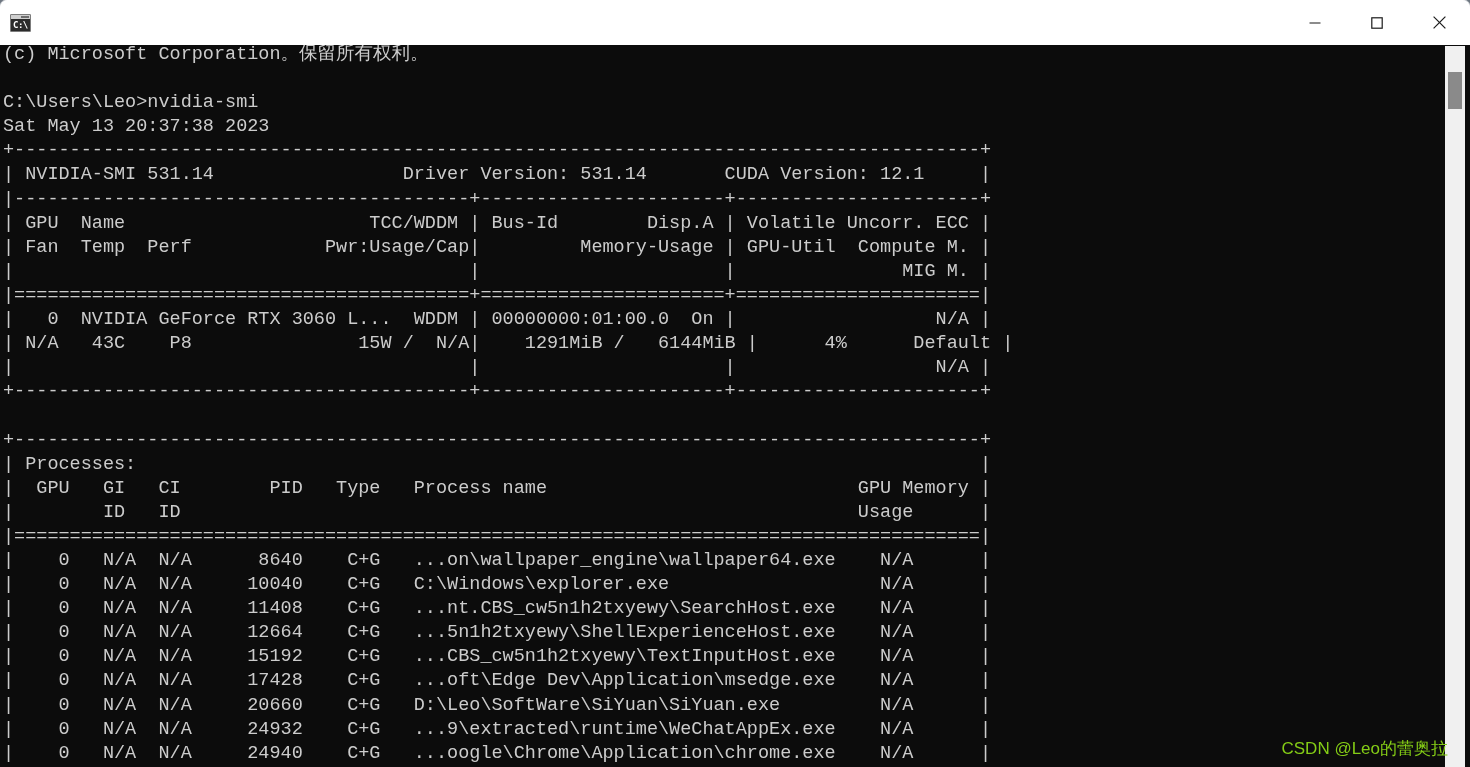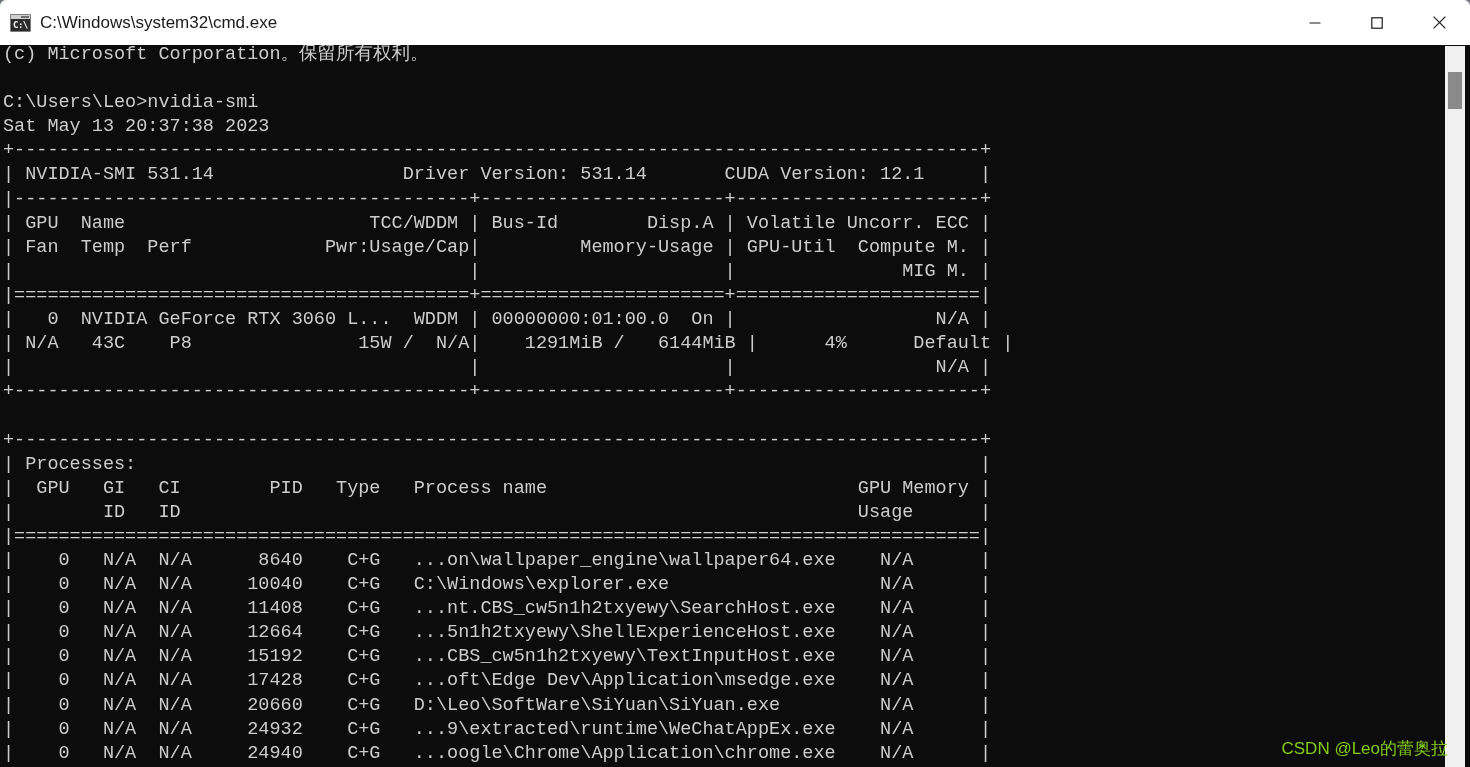--- a/index.html
+++ b/index.html
@@ -156,21 +156,20 @@
 
 <div id="app">
   <div class="window">
 
     <div class="titlebar">
       <div class="title-left">
         <span class="cmd-icon">
           <span class="bar"></span>
           <span class="glyph">C:\</span>
         </span>
-        <span class="title-text">C:\Windows\system32\cmd.exe</span>
       </div>
       <div class="win-controls">
         <button class="win-btn">
           <svg width="12" height="12" viewBox="0 0 12 12">
             <line x1="0.5" y1="6" x2="11.5" y2="6" stroke="#1b1b1b" stroke-width="1.2"></line>
           </svg>
         </button>
         <button class="win-btn">
           <svg width="12" height="12" viewBox="0 0 12 12">
             <rect x="0.8" y="0.8" width="10.4" height="10.4" fill="none" stroke="#1b1b1b" stroke-width="1.2"></rect>

